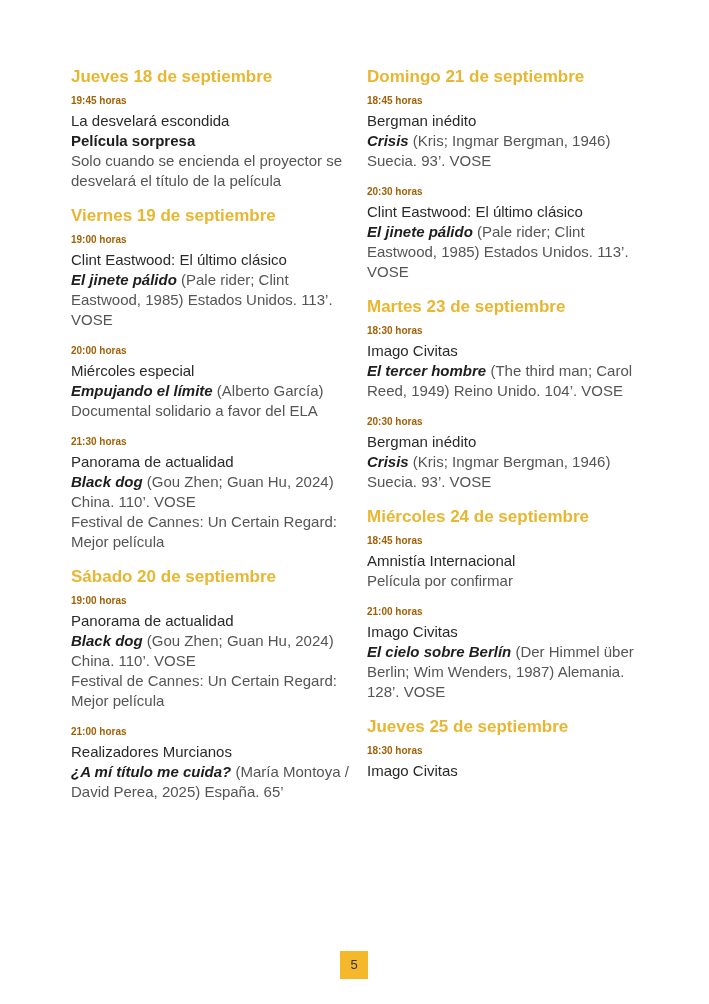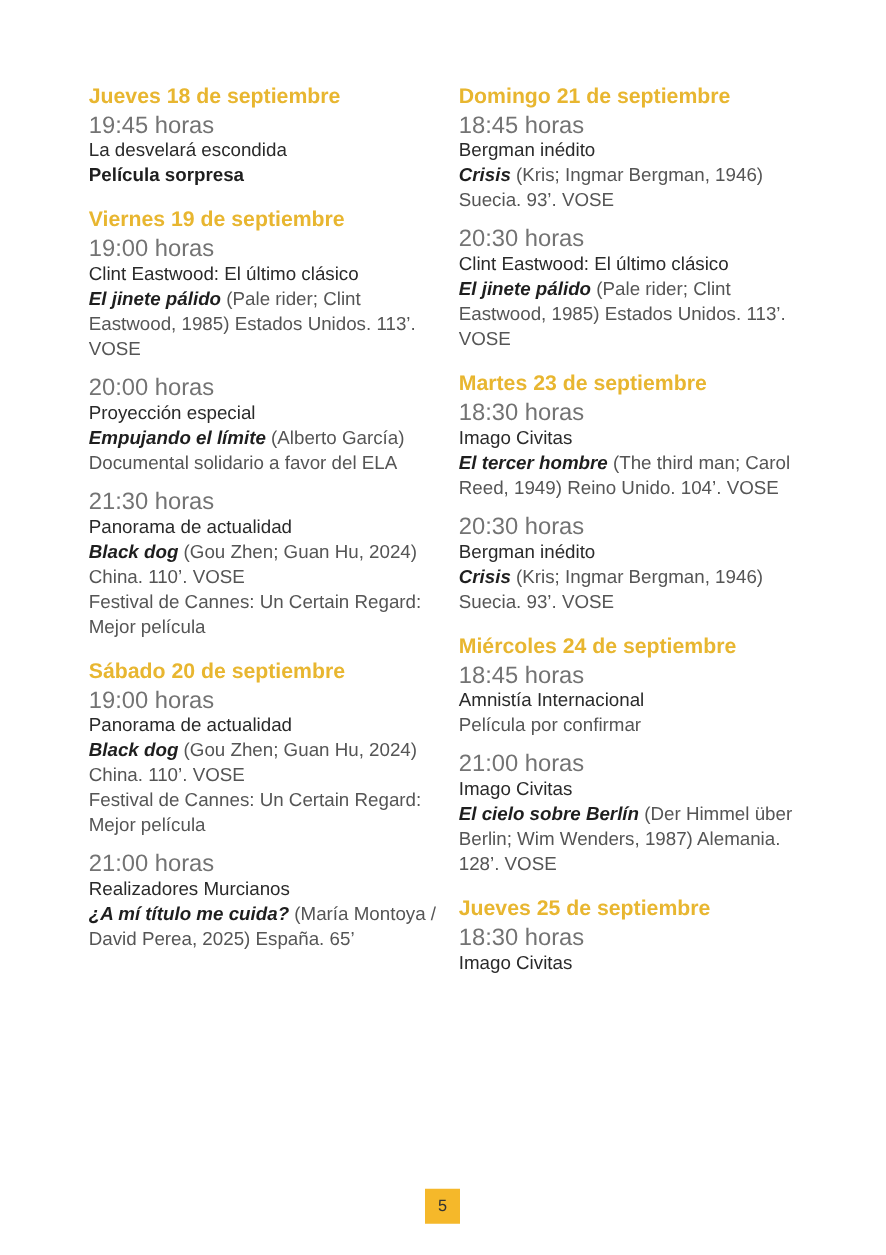--- a/index.html
+++ b/index.html
@@ -8,53 +8,54 @@
     font-family: "Liberation Sans", sans-serif;
   }
   .col { position: absolute; top: 66px; width: 285px; }
   .col.left { left: 71px; }
   .col.right { left: 367px; }
   .day { margin-bottom: 14px; }
   .day-title {
     color: #e8b630; font-weight: bold; font-size: 17px; line-height: 22px; margin: 0 0 3px 0;
   }
   .event { margin-bottom: 11px; }
-  .time { color: #737373; font-weight: normal; font-size: 19px; line-height: 20px; }
+  .time { color: #a16207; font-weight: bold; font-size: 10px; line-height: 20px; }
   .series { color: #2a2a2a; font-size: 15px; line-height: 20px; }
   .film { color: #555555; font-size: 15px; line-height: 20px; }
   .film .title { color: #1e1e1e; font-weight: bold; font-style: italic; }
   .film .title.upright { font-style: normal; }
   .note { color: #555555; font-size: 15px; line-height: 20px; }
   .page-num {
     position: absolute; left: 340px; top: 951px; width: 28px; height: 28px;
     background: #f5b82a; color: #333; font-size: 13px; line-height: 28px; text-align: center;
   }
 </style>
 </head>
 <body>
 
 <div class="col left" id="col-left">
     <div class="day">
       <div class="day-title">Jueves 18 de septiembre</div>
       <div class="event">
         <div class="time">19:45 horas</div>
         <div class="series">La desvelará escondida</div>
         <div class="film"><span class="title upright">Película sorpresa</span></div>
+        <div class="note">Solo cuando se encienda el proyector se desvelará el título de la película</div>
       </div>
     </div>
     <div class="day">
       <div class="day-title">Viernes 19 de septiembre</div>
       <div class="event">
         <div class="time">19:00 horas</div>
         <div class="series">Clint Eastwood: El último clásico</div>
         <div class="film"><span class="title">El jinete pálido</span><span class="details"> (Pale rider; Clint Eastwood, 1985) Estados Unidos. 113’. VOSE</span></div>
       </div>
       <div class="event">
         <div class="time">20:00 horas</div>
-        <div class="series">Proyección especial</div>
+        <div class="series">Miércoles especial</div>
         <div class="film"><span class="title">Empujando el límite</span><span class="details"> (Alberto García)</span></div>
         <div class="note">Documental solidario a favor del ELA</div>
       </div>
       <div class="event">
         <div class="time">21:30 horas</div>
         <div class="series">Panorama de actualidad</div>
         <div class="film"><span class="title">Black dog</span><span class="details"> (Gou Zhen; Guan Hu, 2024) China. 110’. VOSE</span></div>
         <div class="note">Festival de Cannes: Un Certain Regard: Mejor película</div>
       </div>
     </div>

